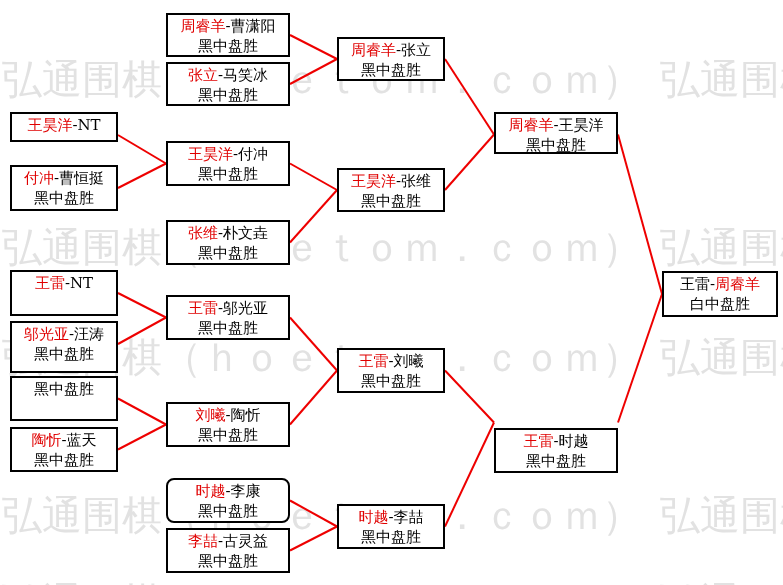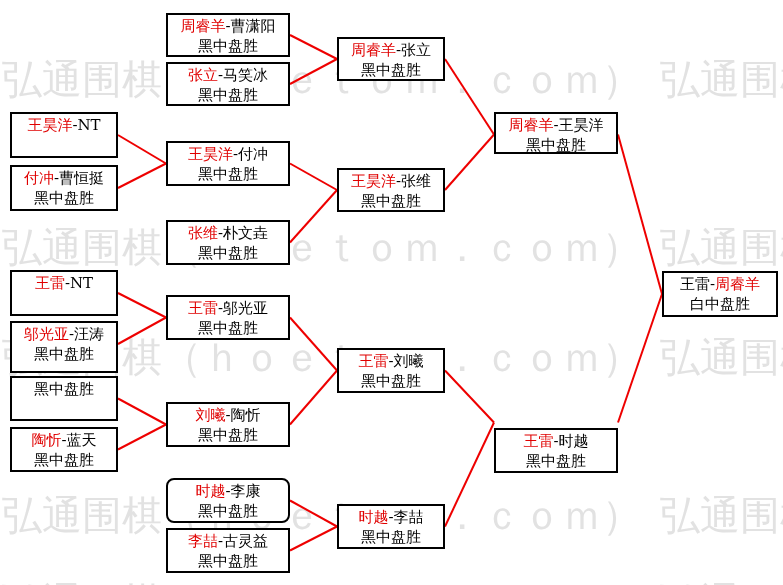--- a/index.html
+++ b/index.html
@@ -69,21 +69,21 @@
       <div class="line2">黑中盘胜</div>
     </div>
     <div class="match-box" style="left: 166px; top: 62px; width: 124px; height: 44px;">
       <div class="line1"><span class="red">张立</span><span>-马笑冰</span></div>
       <div class="line2">黑中盘胜</div>
     </div>
     <div class="match-box" style="left: 337px; top: 37px; width: 108px; height: 44px;">
       <div class="line1"><span class="red">周睿羊</span><span>-张立</span></div>
       <div class="line2">黑中盘胜</div>
     </div>
-    <div class="match-box" style="left: 10px; top: 112px; width: 108px; height: 46px;">
+    <div class="match-box" style="left: 10px; top: 112px; width: 108px; height: 30px;">
       <div class="line1"><span class="red">王昊洋</span><span>-NT</span></div>
       <div class="line2"></div>
     </div>
     <div class="match-box" style="left: 10px; top: 165px; width: 108px; height: 46px;">
       <div class="line1"><span class="red">付冲</span><span>-曹恒挺</span></div>
       <div class="line2">黑中盘胜</div>
     </div>
     <div class="match-box" style="left: 166px; top: 141px; width: 124px; height: 45px;">
       <div class="line1"><span class="red">王昊洋</span><span>-付冲</span></div>
       <div class="line2">黑中盘胜</div>

